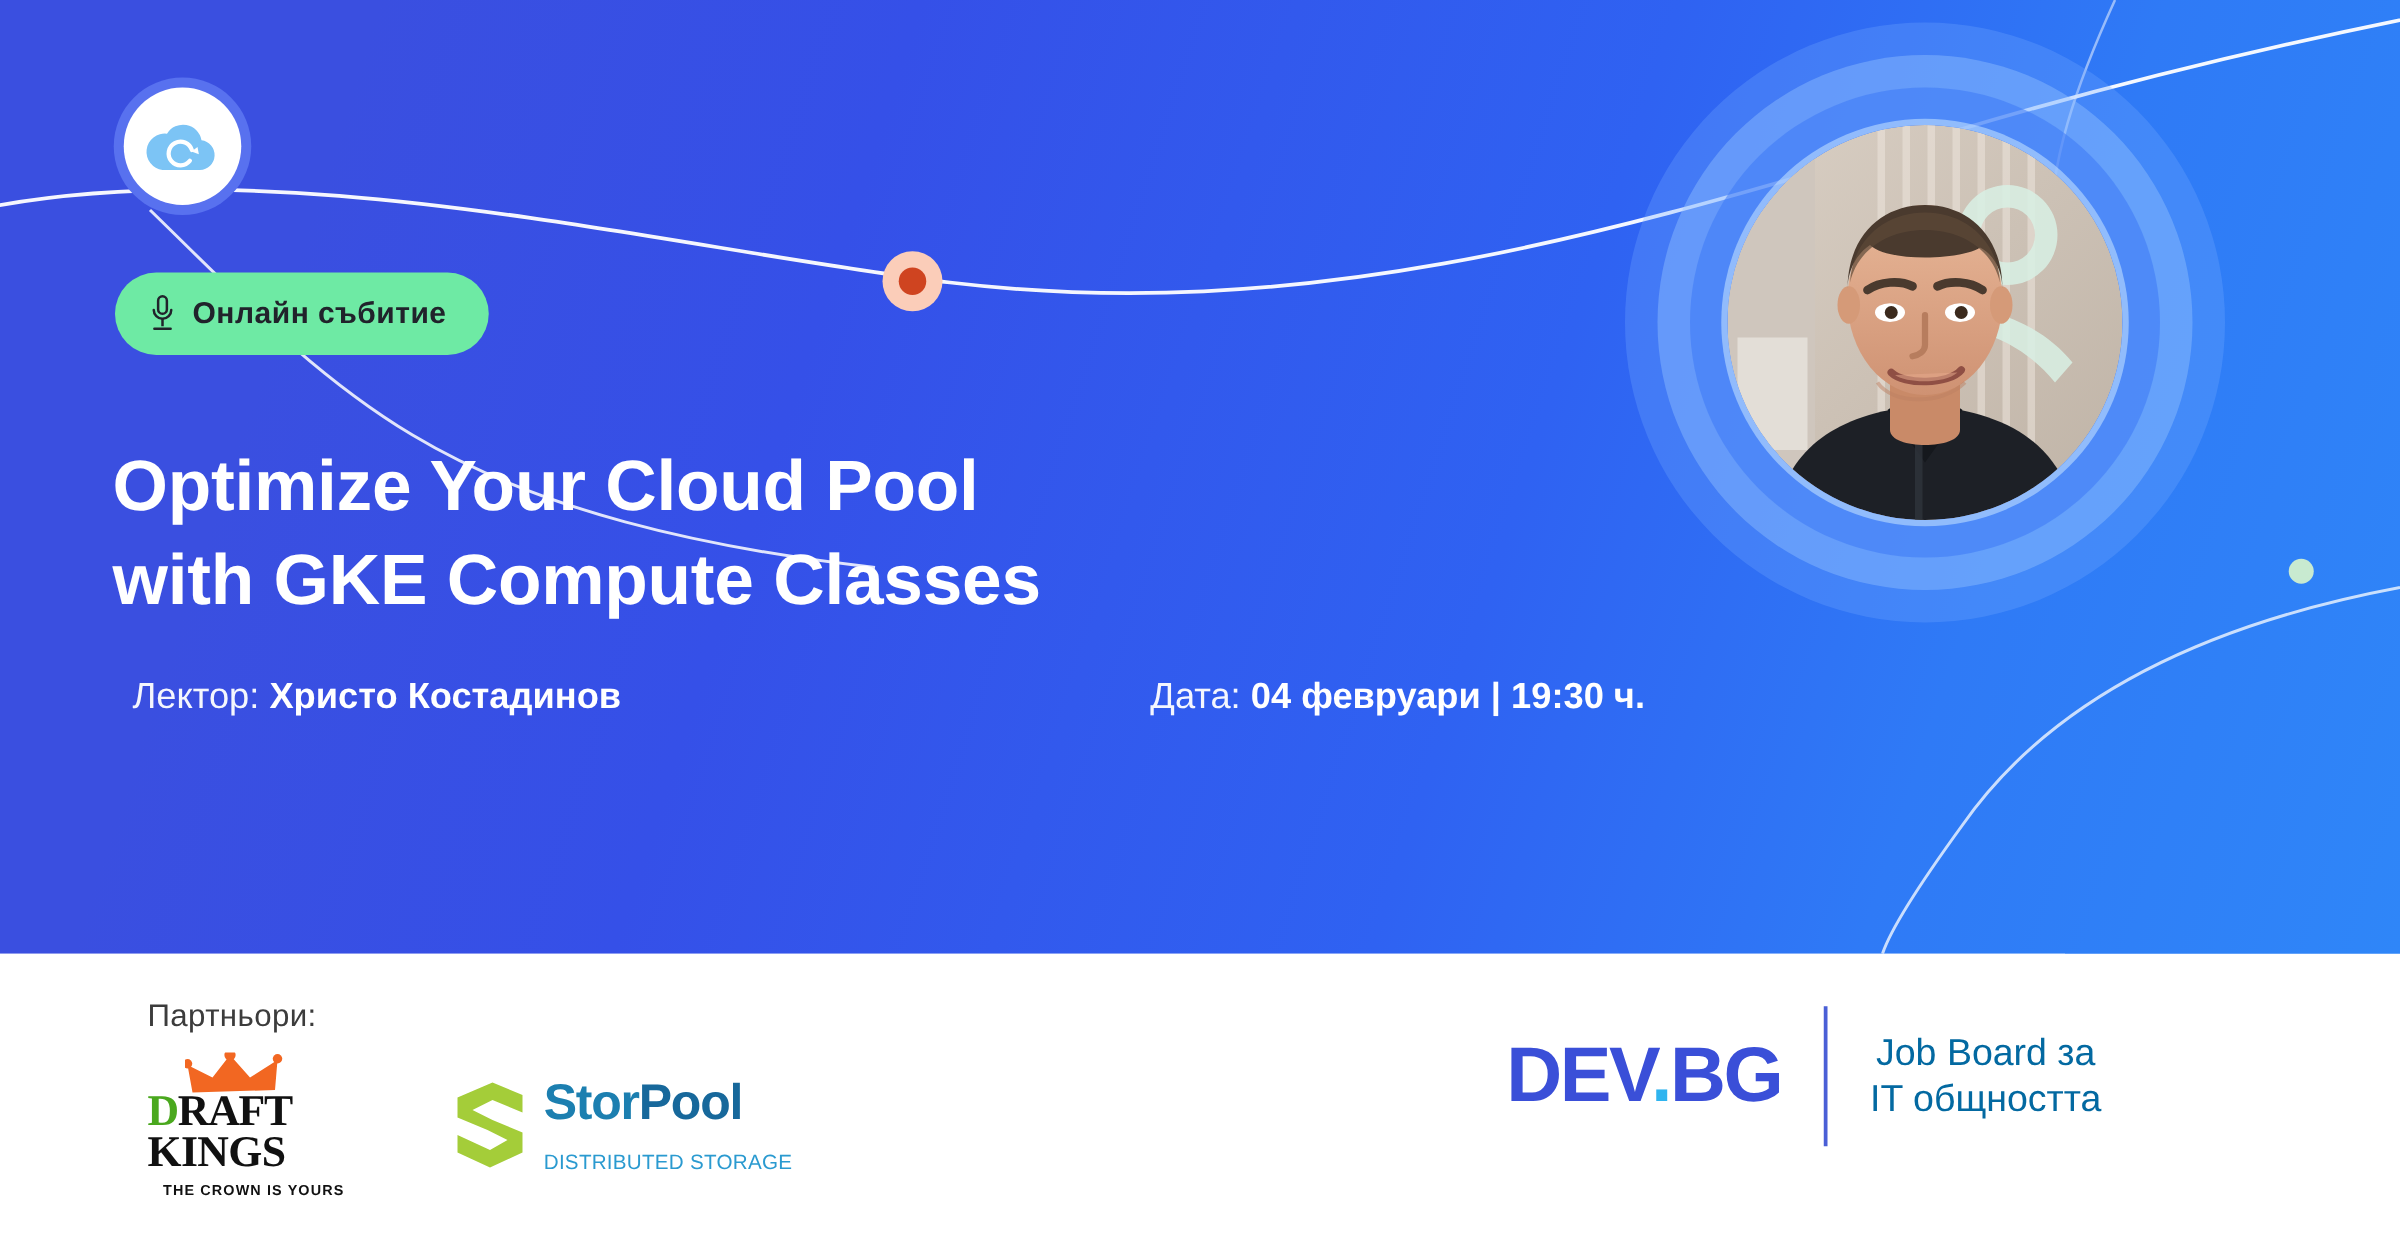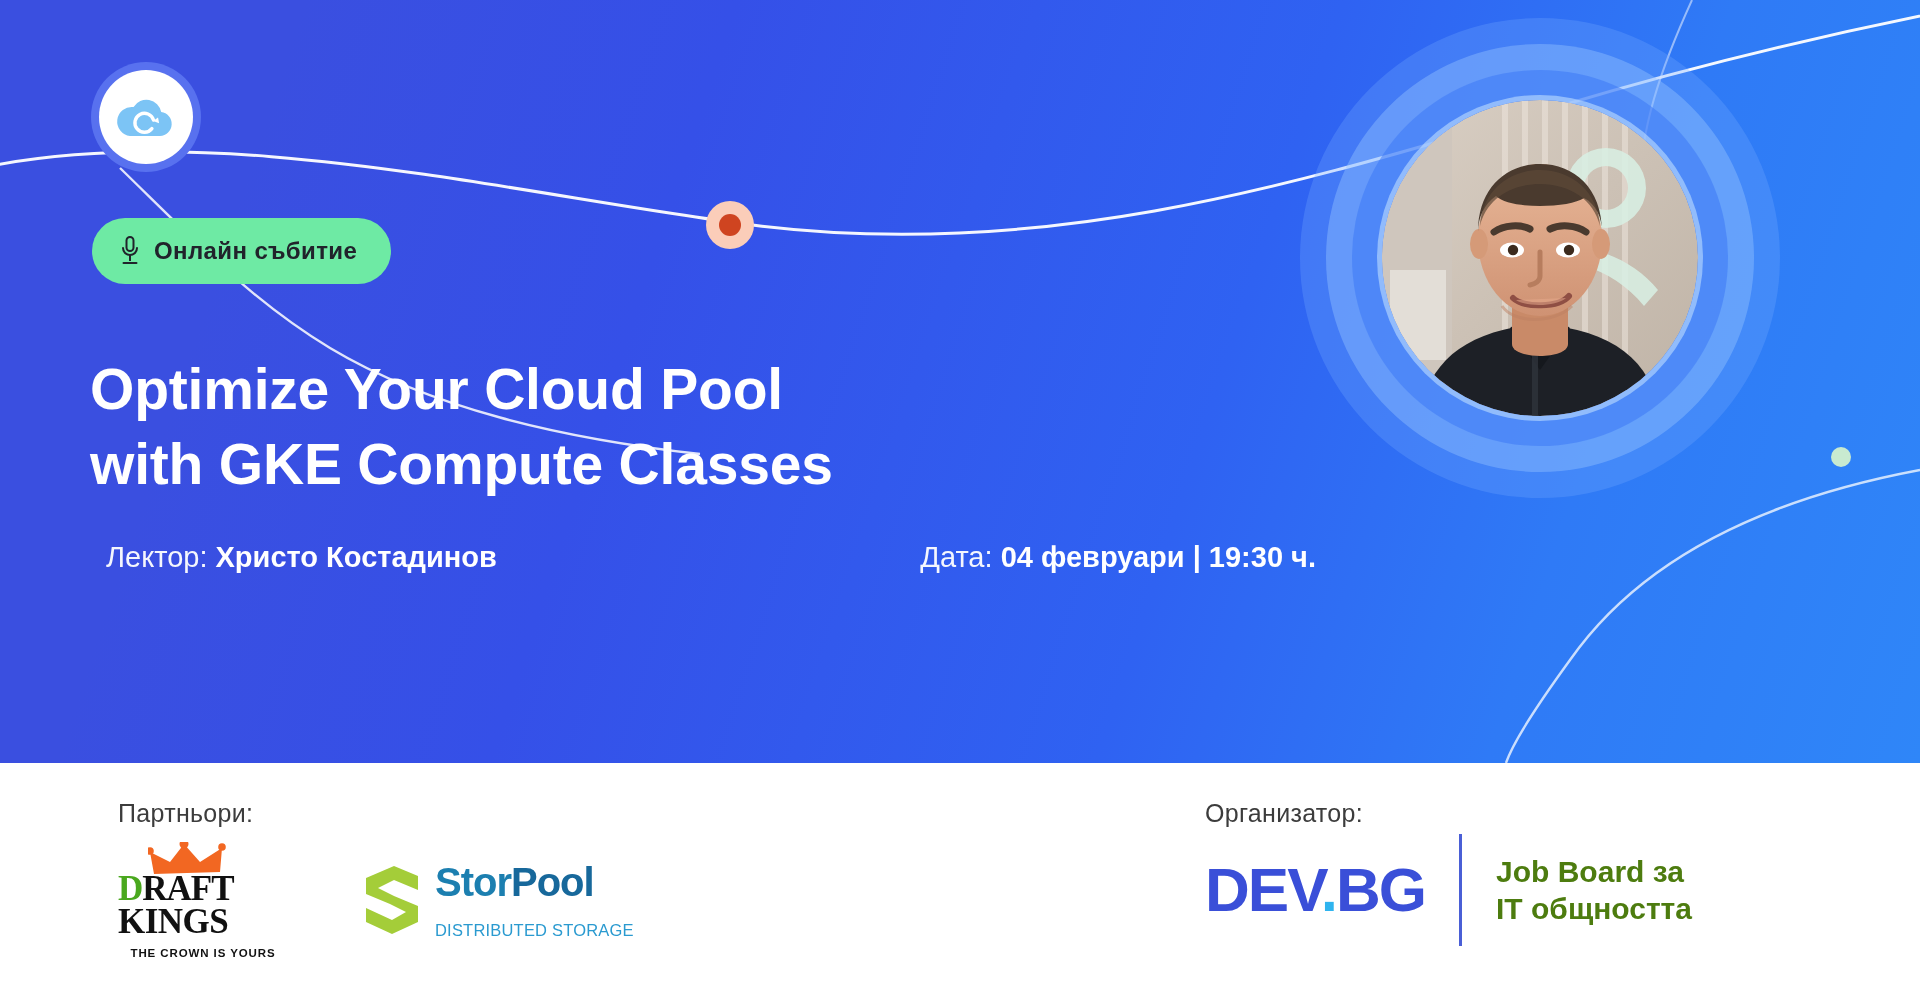--- a/index.html
+++ b/index.html
@@ -130,29 +130,29 @@
   }
   .sp-name .sp-stor { color:#1c7fb0; }
   .sp-name .sp-pool { color:#17689b; }
   .sp-sub {
     font-size:16.5px; font-weight:400; color:#2a9ad0;
     letter-spacing:.2px; margin-top:20px; white-space:nowrap;
   }
 
   
   .organizer { position:absolute; left:1205px; top:36px; }
-  .organizer-row { display:flex; align-items:center; gap:34px; margin-top:6px; }
+  .organizer-row { display:flex; align-items:center; gap:34px; margin-top:6px;text-align:center; }
   .devbg {
     font-size:62px; font-weight:700; color:#3a4fd8;
     letter-spacing:-2px; line-height:1; white-space:nowrap;
   }
   .devbg-dot { color:#2fb4ef; }
   .divider { width:3px; height:112px; background:#4a5fd6; }
   .tagline {
-    font-size:30px; font-weight:700; color:#4d7c0f;
+    font-size:30px; font-weight:400; color:#0369a1;
     line-height:1.25; white-space:nowrap;
   }
 </style>
 </head>
 <body>
 
 <div id="banner">
 
   <div class="hero">
 
@@ -303,21 +303,20 @@
               <span class="sp-stor">Stor</span><span class="sp-pool">Pool</span>
             </div>
             <div class="sp-sub">DISTRIBUTED STORAGE</div>
           </div>
         </div>
 
       </div>
     </div>
 
     <div class="organizer">
-      <div class="footer-label">Организатор:</div>
 
       <div class="organizer-row">
         <div class="devbg">
           <span>DEV</span><span class="devbg-dot">.</span><span>BG</span>
         </div>
         <div class="divider"></div>
         <div class="tagline">
           <span>Job Board за</span><br>
           <span>IT общността</span>
         </div>

